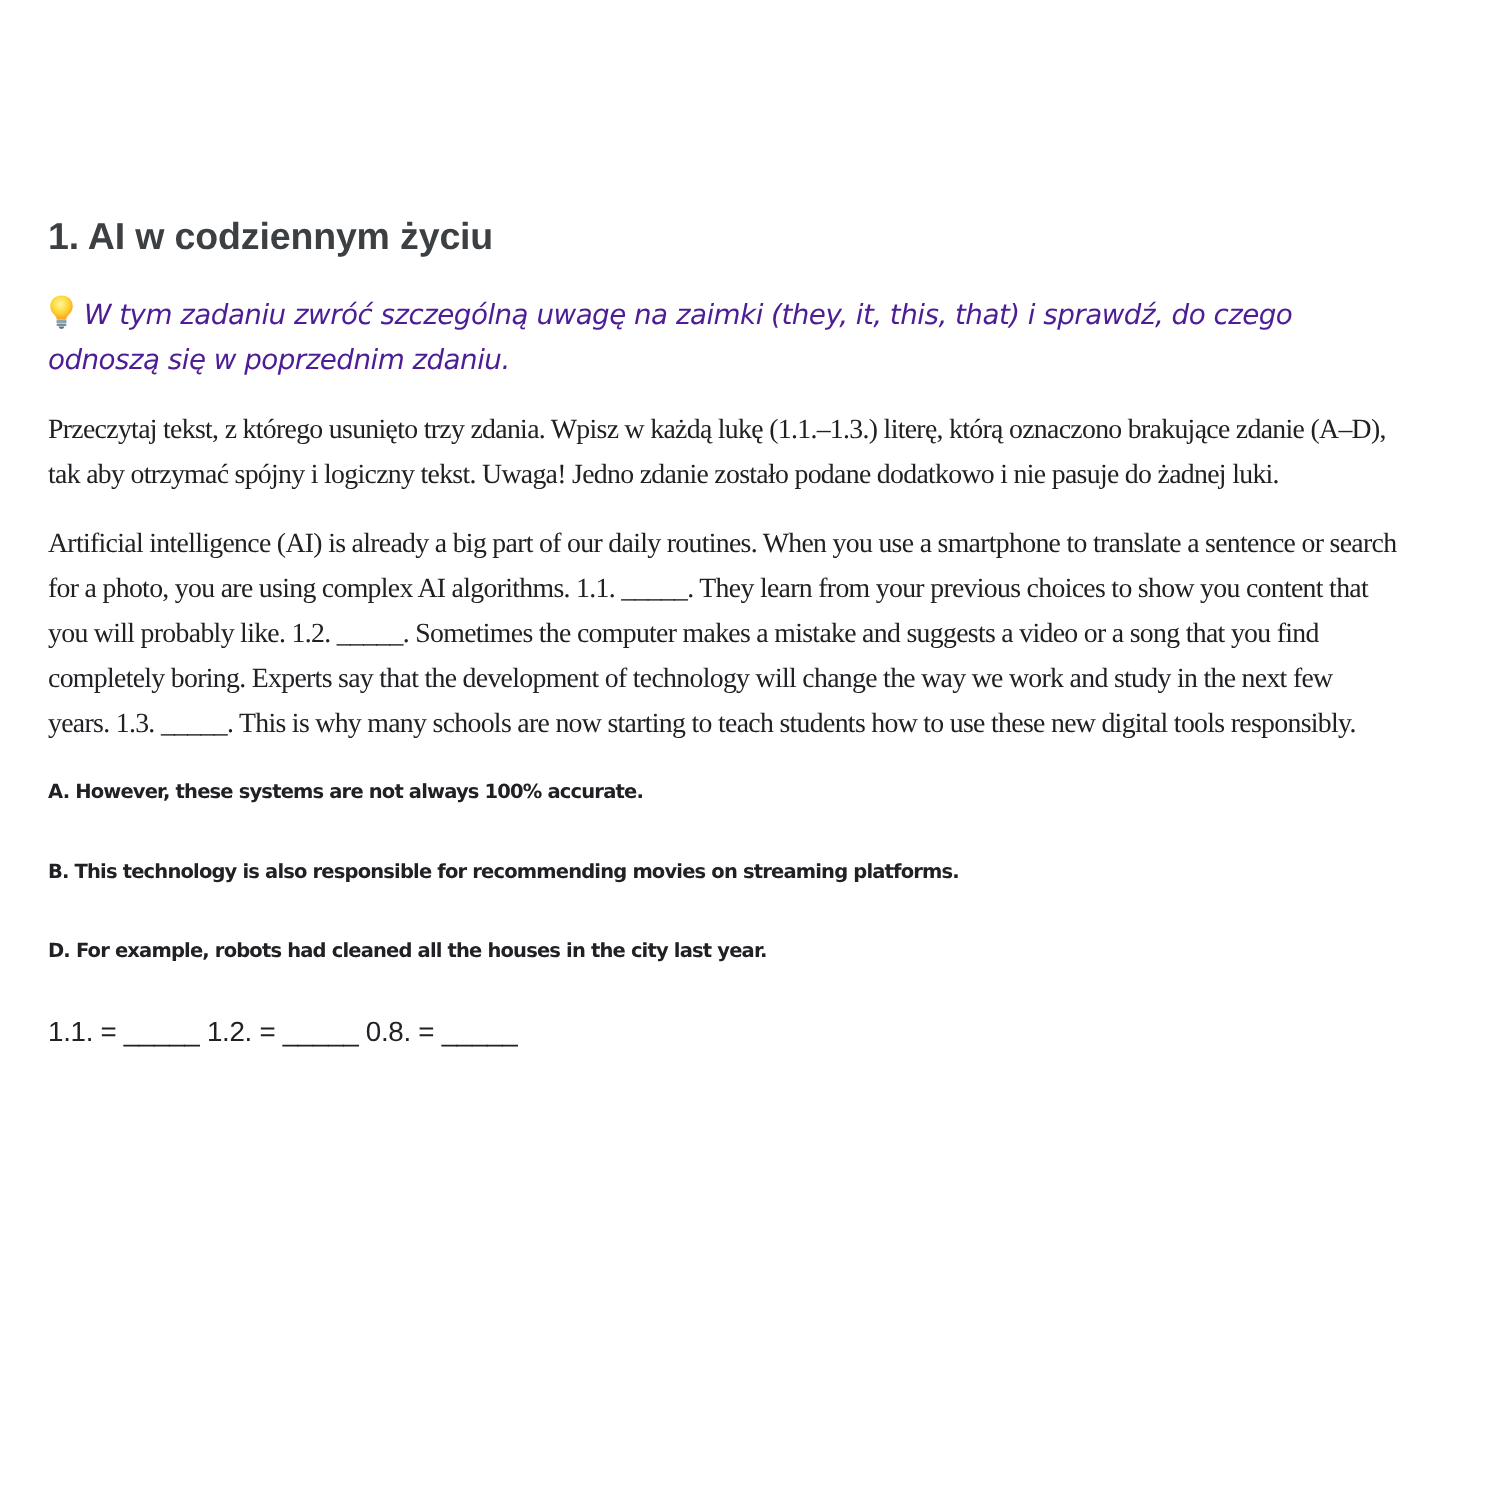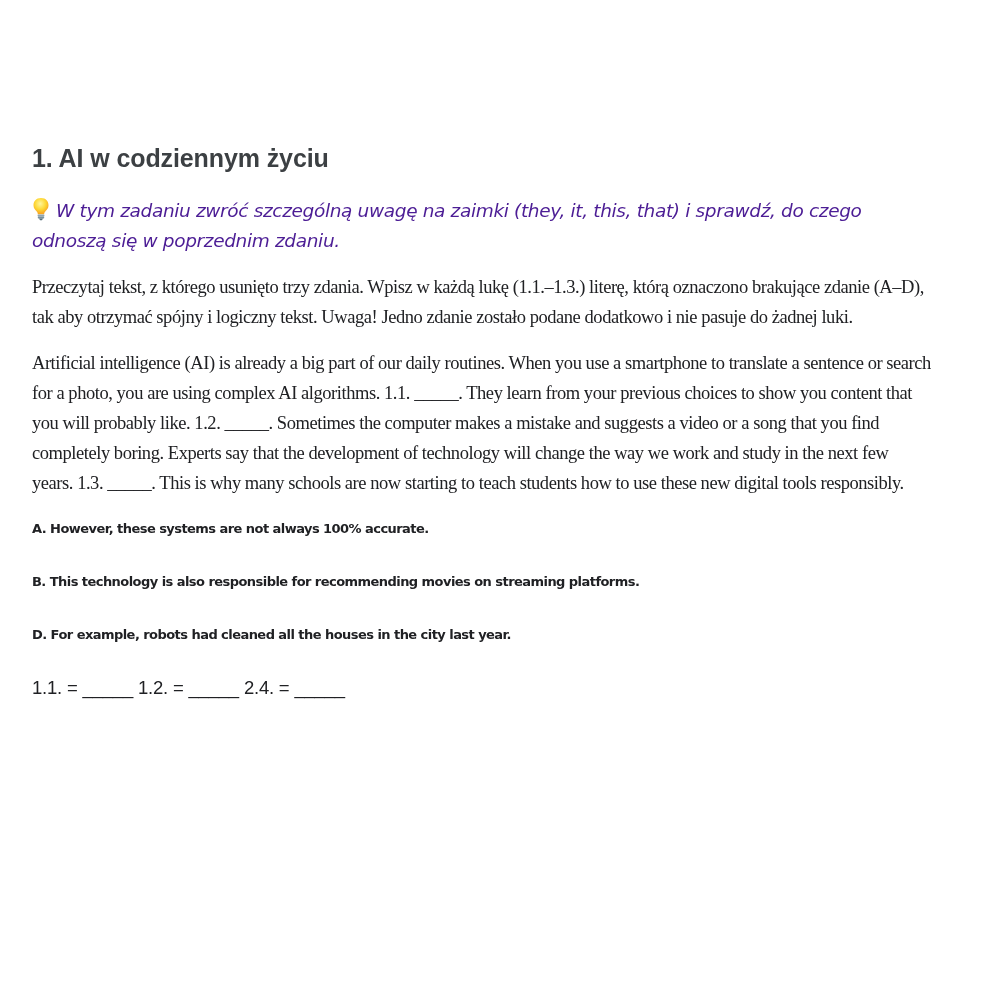--- a/index.html
+++ b/index.html
@@ -100,14 +100,14 @@
   </p>
 
   <p class="para">Przeczytaj tekst, z którego usunięto trzy zdania. Wpisz w każdą lukę (1.1.–1.3.) literę, którą oznaczono brakujące zdanie (A–D), tak aby otrzymać spójny i logiczny tekst. Uwaga! Jedno zdanie zostało podane dodatkowo i nie pasuje do żadnej luki.</p>
 
   <p class="para"><span>Artificial intelligence (AI) is already a big part of our daily routines. When you use a smartphone to translate a sentence or search for a photo, you are using complex AI algorithms. 1.1. </span><span class="gap">_____</span><span>. They learn from your previous choices to show you content that you will probably like. 1.2. </span><span class="gap">_____</span><span>. Sometimes the computer makes a mistake and suggests a video or a song that you find completely boring. Experts say that the development of technology will change the way we work and study in the next few years. 1.3. </span><span class="gap">_____</span><span>. This is why many schools are now starting to teach students how to use these new digital tools responsibly.</span></p>
 
   <p class="option">A. However, these systems are not always 100% accurate.</p>
   <p class="option">B. This technology is also responsible for recommending movies on streaming platforms.</p>
   <p class="option">D. For example, robots had cleaned all the houses in the city last year.</p>
 
-  <div class="answers"><span>1.1. = </span><span>_____</span><span> 1.2. = </span><span>_____</span><span> 2.4. = </span><span>_____</span></div>
+  <div class="answers"><span>1.1. = </span><span>_____</span><span> 1.2. = </span><span>_____</span><span> 0.8. = </span><span>_____</span></div>
 </div>
 
 </body></html>

